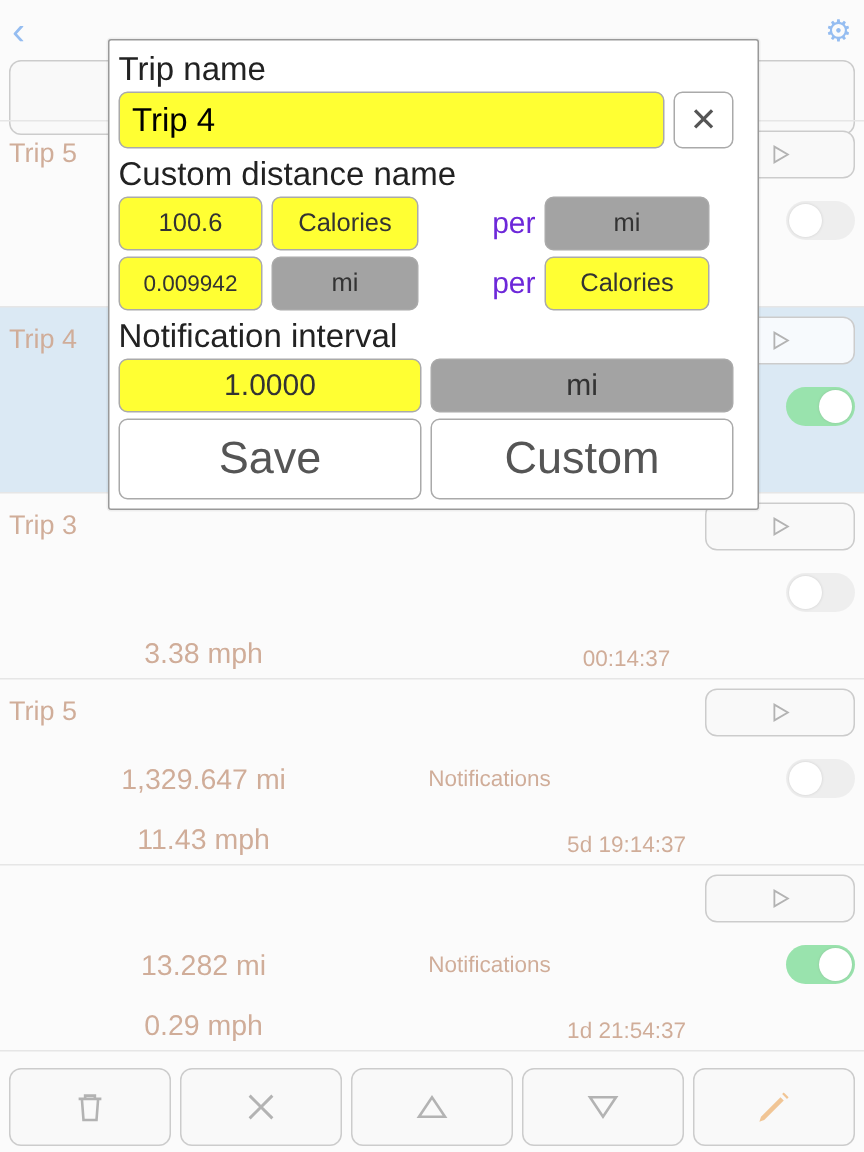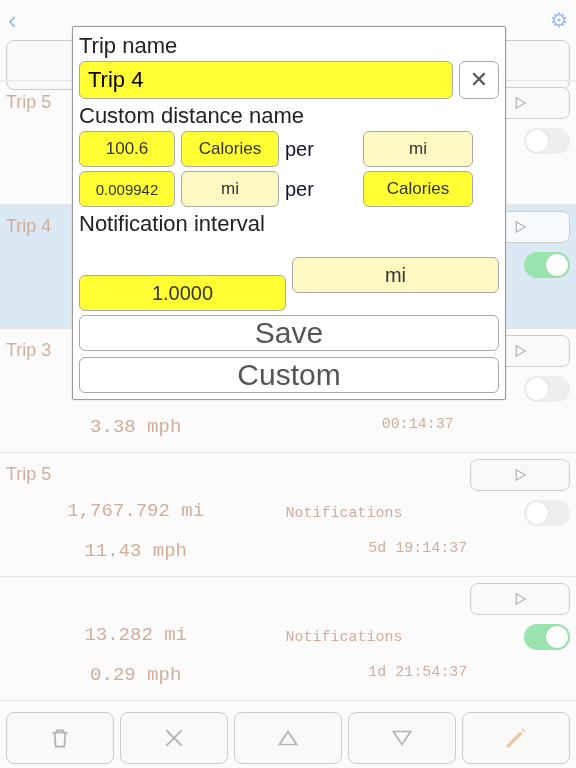--- a/index.html
+++ b/index.html
@@ -17,21 +17,21 @@
   .biginsert { display:flex; gap:8px; padding:0 6px 4px 6px; }
   .biginsert .btn { flex:1; height:50px; border:1px solid #999; border-radius:8px; background:#f2f2f2;
                      display:flex; align-items:center; justify-content:center; font-size:30px; color:#666; }
 
   
   .triplist { position:absolute; top:80px; left:0; right:0; }
   .trip-head { display:flex; align-items:center; border-top:1px solid #ccc; padding:4px 6px; height:44px; }
   .trip-head .name { color:#a05a32; font-size:18px; flex:1; }
   .play { width:100px; height:32px; border:1px solid #999; border-radius:8px; display:flex; align-items:center; justify-content:center; margin-left:auto; background:#f2f2f2; }
   .play svg { width:18px; height:18px; }
-  .trip-row { display:flex; padding:4px 6px; height:40px; align-items:flex-start;font-family:Liberation Mono, monospace; }
+  .trip-row { display:flex; padding:4px 6px; height:40px; align-items:flex-end; }
   .trip-row .left { width:46%; text-align:center; color:#a05a32; font-size:19px; }
   .trip-row .right { width:54%; text-align:left; color:#a05a32; font-size:15px; padding-left:20px; display:flex; align-items:center;}
   .trip-row .time { text-align:center; justify-content:center; padding-left:0; }
   .switch { margin-left:auto; width:46px; height:26px; border-radius:13px; position:relative; }
   .switch.off { background:#ddd; }
   .switch.on  { background:#33c75a; }
   .switch .knob { position:absolute; top:2px; width:22px; height:22px; background:#fff; border-radius:50%; box-shadow:0 0 2px rgba(0,0,0,.3);}
   .switch.off .knob { left:2px; }
   .switch.on  .knob { right:2px; }
 
@@ -40,32 +40,32 @@
   .sep { border-top:1px solid #ccc; }
 
   
   .bottombar { position:absolute; bottom:4px; left:0; right:0; display:flex; gap:6px; padding:0 6px; }
   .bottombar .tbtn { flex:1; height:52px; border:1px solid #999; border-radius:8px; background:#f2f2f2;
                      display:flex; align-items:center; justify-content:center; }
   .bottombar svg { width:26px; height:26px; }
 
   
   .modal { position:absolute; top:26px; left:72px; width:434px; background:#fff; border:1px solid #999; border-radius:2px;
-           z-index:10; padding:4px 6px 6px 6px; box-shadow:0 0 0 1px rgba(0,0,0,.05); }
+           z-index:10; padding:4px 16px 6px 6px; box-shadow:0 0 0 1px rgba(0,0,0,.05); }
   .modal .lbl { font-size:22px; color:#222; margin:2px 0 2px 0; }
   .modal .row { display:flex; gap:6px; align-items:center; margin-bottom:4px; }
   .modal input.cell, .modal .cell {
     height:36px; border:1px solid #aaa; border-radius:6px; text-align:center; font-size:17px;
-    display:flex; align-items:center; justify-content:center; background:#fef9c3; color:#333;
+    display:flex; align-items:center; justify-content:center; background:#a3a3a3; color:#333;
   }
   .yellow { background:#ffff33 !important; }
   .nameinput { flex:1; height:38px; border:1px solid #aaa; border-radius:6px; background:#ffff33; font-size:22px; padding:0 8px; }
   .xbtn { width:40px; height:38px; border:1px solid #aaa; border-radius:6px; display:flex; align-items:center; justify-content:center; font-size:22px; color:#555;}
-  .per { width:72px; text-align:left; font-size:20px; color:#0f172a; }
-  .botrow { display:flex; gap:6px; margin-top:4px;flex-direction:column; }
+  .per { width:72px; text-align:right; font-size:20px; color:#6d28d9; }
+  .botrow { display:flex; gap:6px; margin-top:4px; }
   .bigbtn { flex:1; height:54px; border:1px solid #aaa; border-radius:6px; display:flex; align-items:center; justify-content:center; font-size:30px; color:#555; background:#fff;}
   .w1 { width:96px; }
   .w2 { width:98px; }
   .w3 { width:110px; }
   .intrv { flex:1; }
 </style>
 </head>
 <body>
 
 <div class="topbar">
@@ -158,21 +158,21 @@
 
   <div class="trip-head">
     <span class="name">Trip 5</span>
     <div class="play">
       <svg viewBox="0 0 24 24" fill="none" stroke="#666" stroke-width="1.6">
           <path d="M7 5l12 7-12 7z"></path>
         </svg>
     </div>
   </div>
   <div class="trip-row">
-    <div class="left">1,767.792 mi</div>
+    <div class="left">1,329.647 mi</div>
     <div class="right">
         <span>Notifications</span>
       <div class="switch off">
           <div class="knob"></div>
         </div>
     </div>
   </div>
   <div class="trip-row">
     <div class="left">11.43 mph</div>
     <div class="right time">5d 19:14:37</div>
@@ -250,21 +250,21 @@
   </div>
   <div class="row">
     <div class="cell yellow w1" style="font-size:15px;">0.009942</div>
     <div class="cell w2">mi</div>
     <div class="per">per</div>
     <div class="cell yellow w3">Calories</div>
   </div>
 
   <div class="lbl">Notification interval</div>
   <div class="row">
-    <div class="cell yellow intrv" style="font-size:20px;margin-top:36px;">1.0000</div>
+    <div class="cell yellow intrv" style="font-size:20px;">1.0000</div>
     <div class="cell intrv" style="font-size:20px;">mi</div>
   </div>
 
   <div class="botrow">
     <div class="bigbtn">Save</div>
     <div class="bigbtn">Custom</div>
   </div>
 </div>
 
 </body></html>

